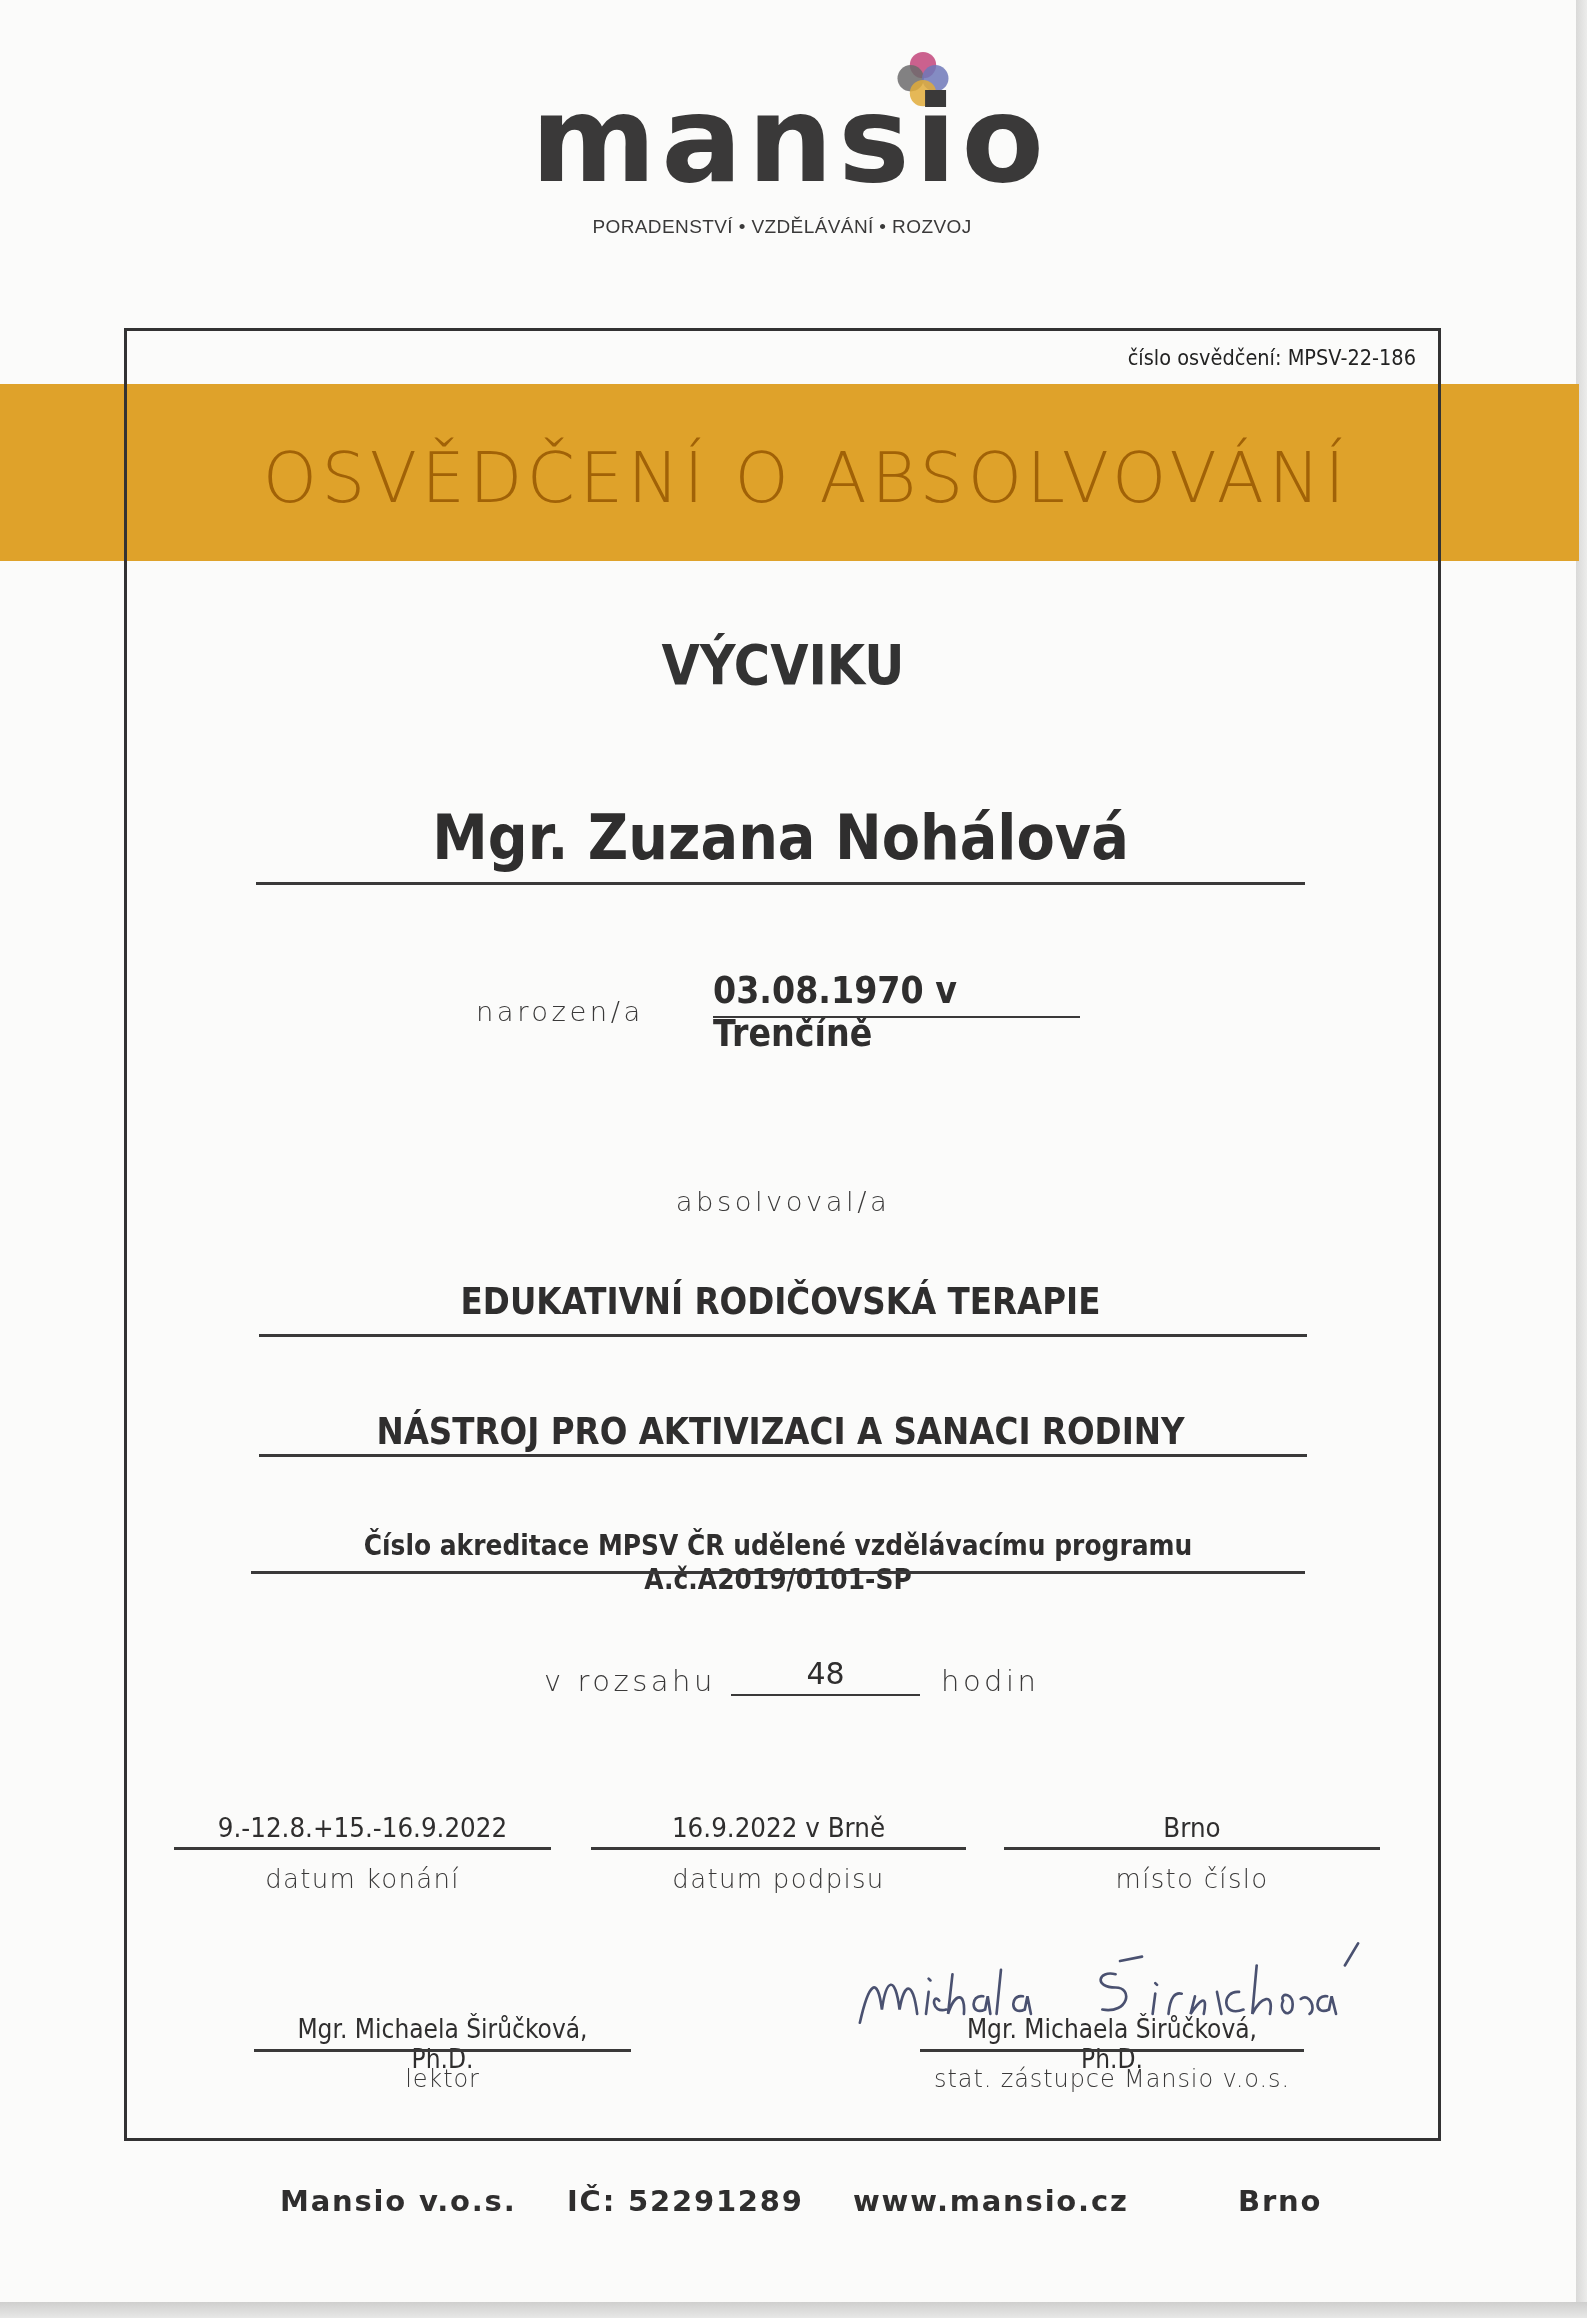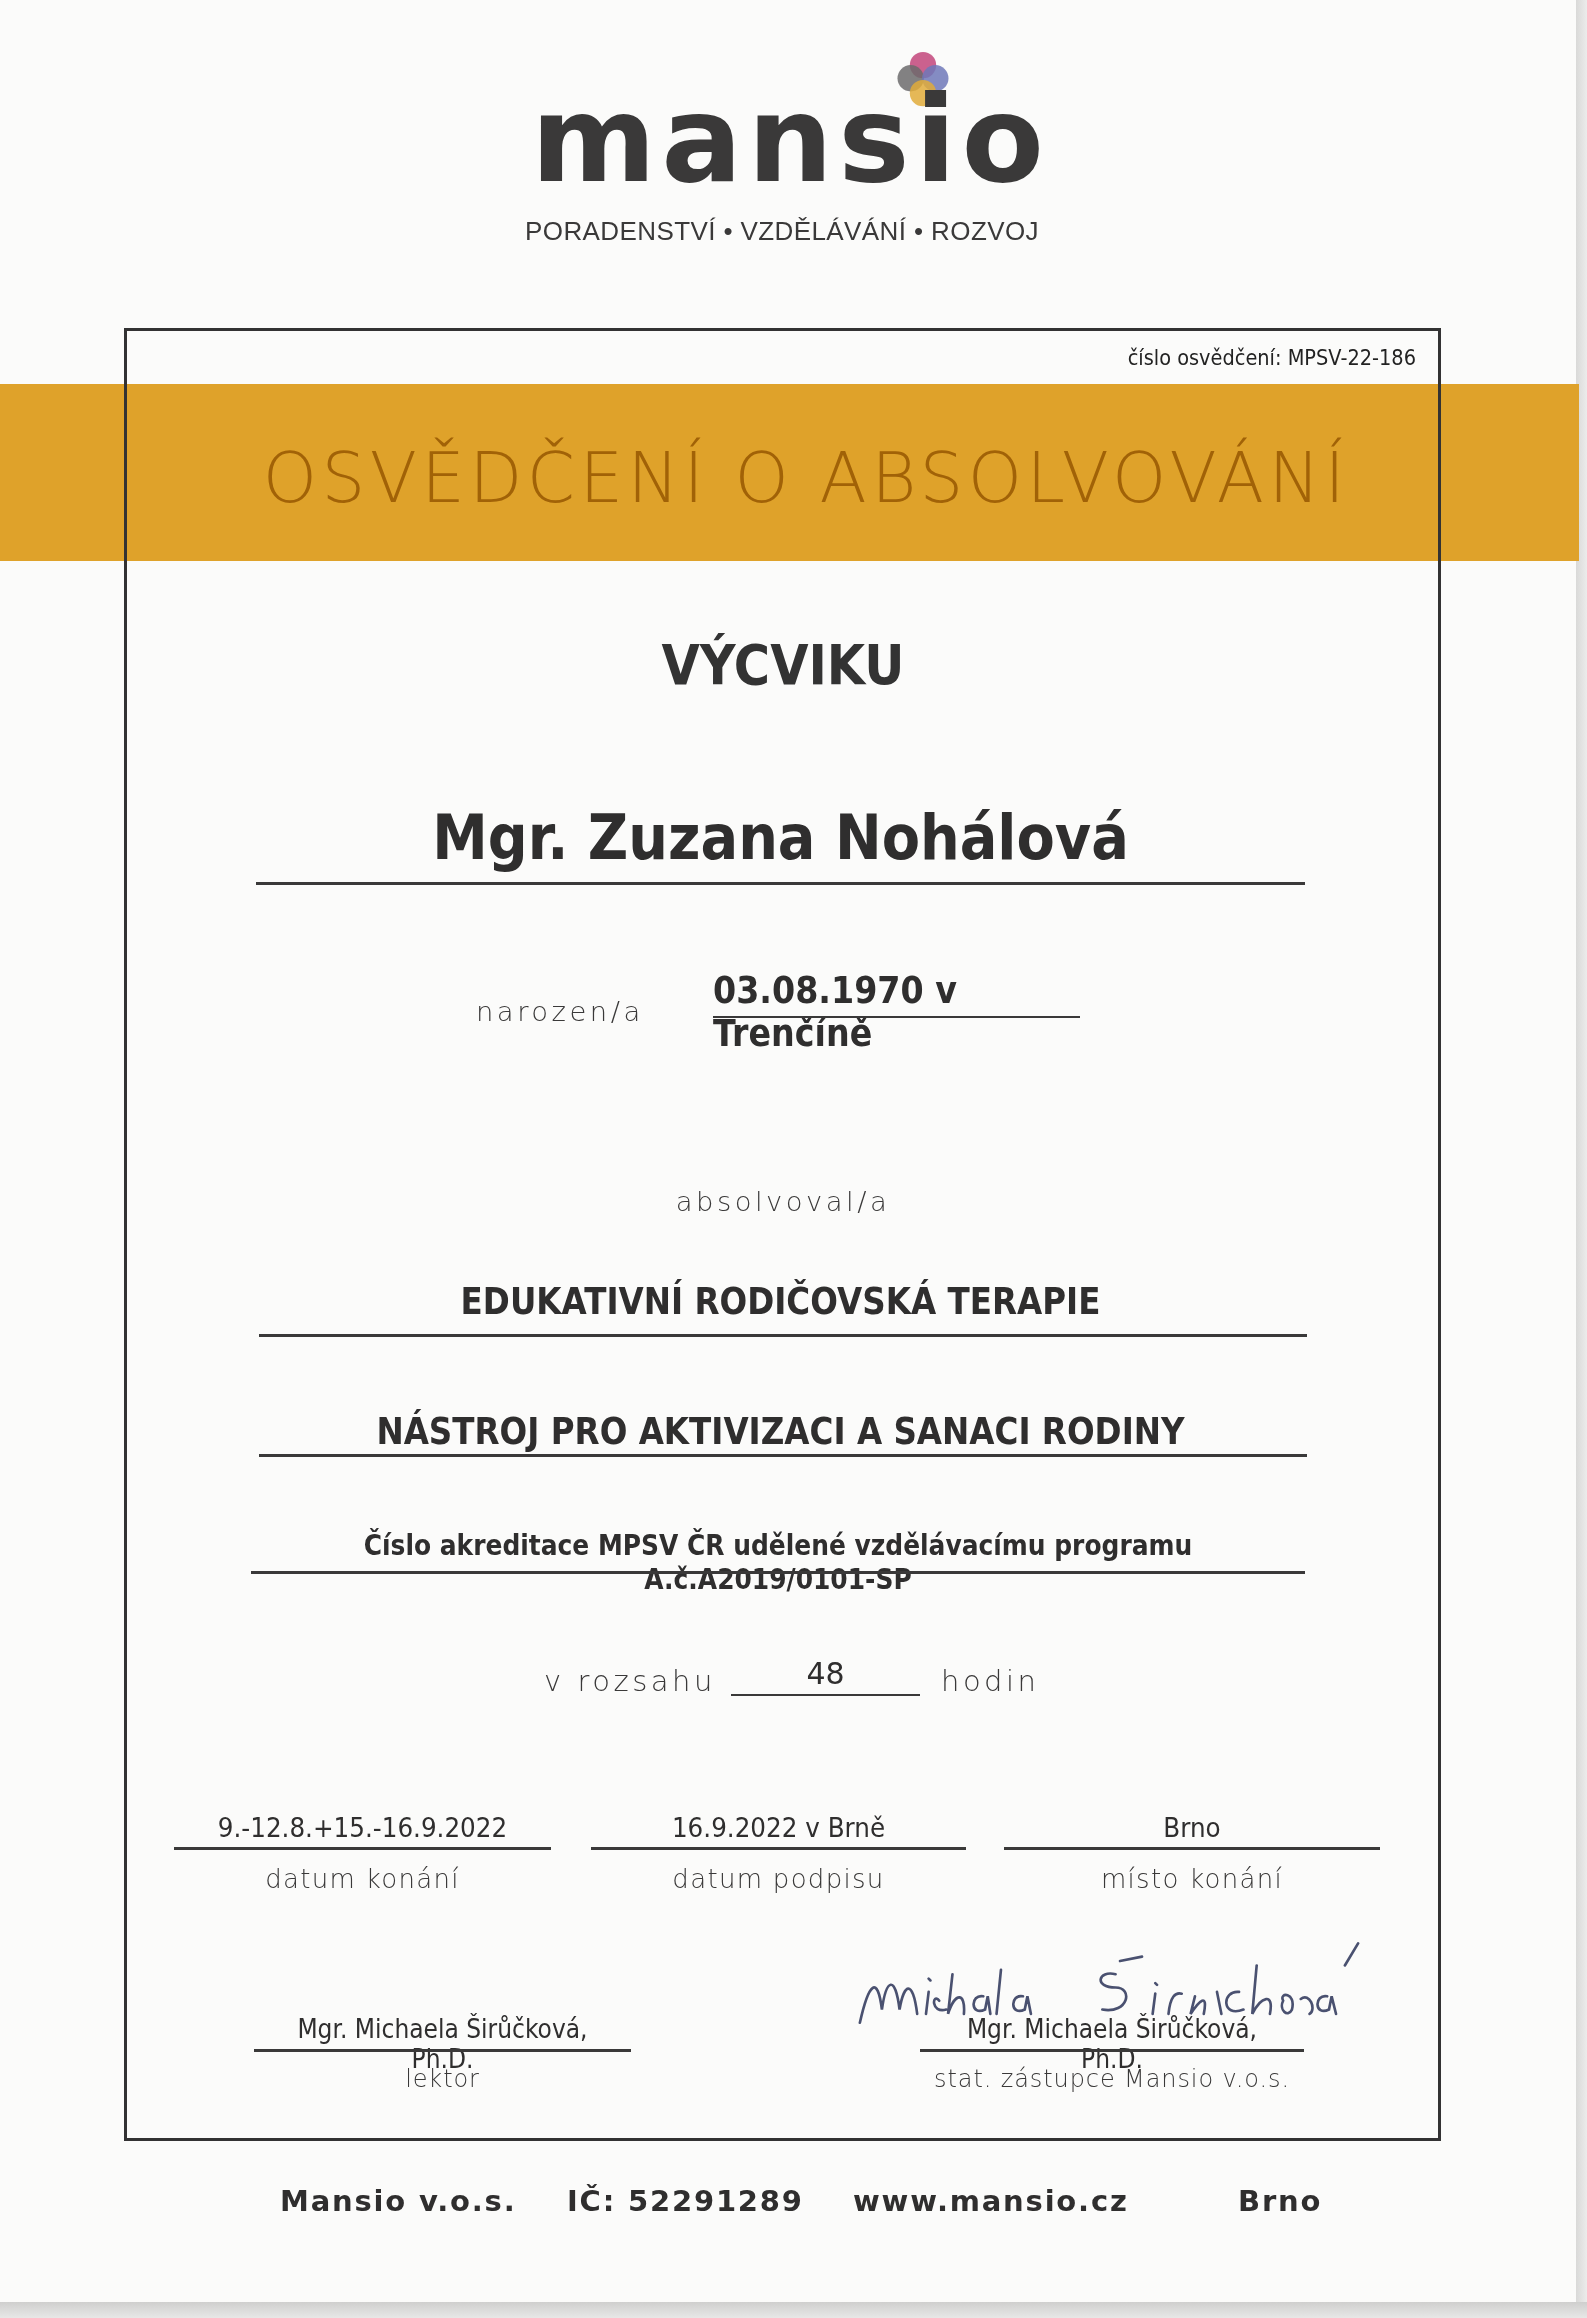--- a/index.html
+++ b/index.html
@@ -23,21 +23,21 @@
 
   
   .logo-word {
     position: absolute; left: 531px; top: 80px; width: 496px; text-align: center;
     font-family: "DejaVu Sans", sans-serif; font-weight: bold; font-size: 120px;
     letter-spacing: 5.3px; color: #3a3939; line-height: 1;
   }
   .logo-dots { position: absolute; left: 894px; top: 49px; width: 58px; height: 62px; }
   .logo-tag {
     position: absolute; left: 496px; top: 216px; width: 572px; text-align: center;
-    font-family: "Liberation Sans", sans-serif; font-size: 26px; color: #3a3939;
+    font-family: "Liberation Sans", sans-serif; font-size: 19px; color: #3a3939;
     letter-spacing: 0.4px;
   }
 
   
   .band {
     position: absolute; left: 0; top: 384px; width: 1579px; height: 177px;
     background: #dfa22a;
   }
   .frame {
     position: absolute; left: 124px; top: 328px; width: 1311px; height: 1807px;
@@ -168,21 +168,21 @@
 <div class="col-value" style="left:174px; width:377px;">9.-12.8.+15.-16.9.2022</div>
 <div class="rule" style="left:174px; top:1847px; width:377px;"></div>
 <div class="col-label" style="left:174px; width:377px;">datum konání</div>
 
 <div class="col-value" style="left:591px; width:375px;">16.9.2022 v Brně</div>
 <div class="rule" style="left:591px; top:1847px; width:375px;"></div>
 <div class="col-label" style="left:591px; width:375px;">datum podpisu</div>
 
 <div class="col-value" style="left:1004px; width:376px;">Brno</div>
 <div class="rule" style="left:1004px; top:1847px; width:376px;"></div>
-<div class="col-label" style="left:1004px; width:376px;">místo konání</div>
+<div class="col-label" style="left:1004px; width:376px;">místo číslo</div>
 
 <svg class="signature" viewBox="0 0 610 110">
   <path d="M10 95 C20 50 30 40 35 80 C40 45 50 40 55 80 C60 50 70 45 75 85 M88 60 L85 85 M88 45 l2 2 M100 70 C92 60 90 85 108 80 M115 40 L110 85 C118 60 130 60 128 85 M150 65 C135 62 135 88 152 80 L155 65 L158 85 M170 35 L165 85 M195 65 C180 62 180 88 197 80 L200 65 L204 85" fill="none" stroke="#4a5170" stroke-width="3" stroke-linecap="round"></path>
   <path d="M300 40 C280 35 275 55 300 55 C320 55 315 85 285 80 M305 25 L330 20 M345 62 L342 85 M345 50 l2 2 M360 85 C362 65 368 60 375 62 M390 65 L385 85 C395 70 405 60 400 85 M415 60 L420 85 M440 60 C420 58 420 90 445 80 M460 30 L455 85 C465 65 480 60 475 85 M490 70 C485 60 505 60 500 80 C495 90 485 80 490 70 M510 68 C520 60 528 80 520 85 M540 65 C525 62 525 88 542 80 L545 65 L550 85 M560 30 L575 5" fill="none" stroke="#4a5170" stroke-width="3" stroke-linecap="round"></path>
 </svg>
 
 <div class="sig-name" style="left:254px; width:377px;">Mgr. Michaela Širůčková, Ph.D.</div>
 <div class="rule" style="left:254px; top:2049px; width:377px;"></div>
 <div class="sig-role" style="left:254px; width:377px;">lektor</div>
 

